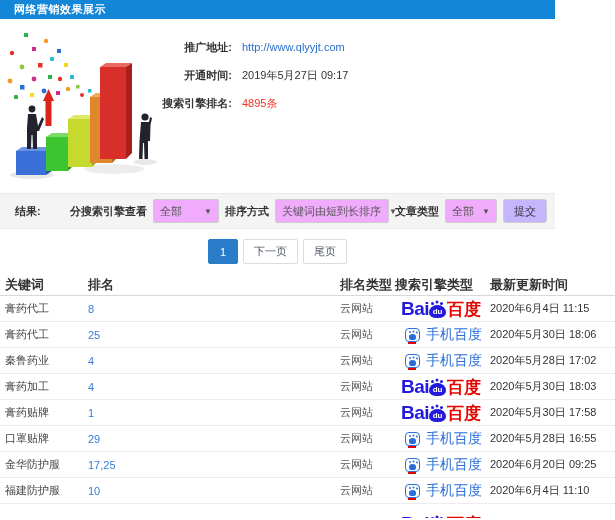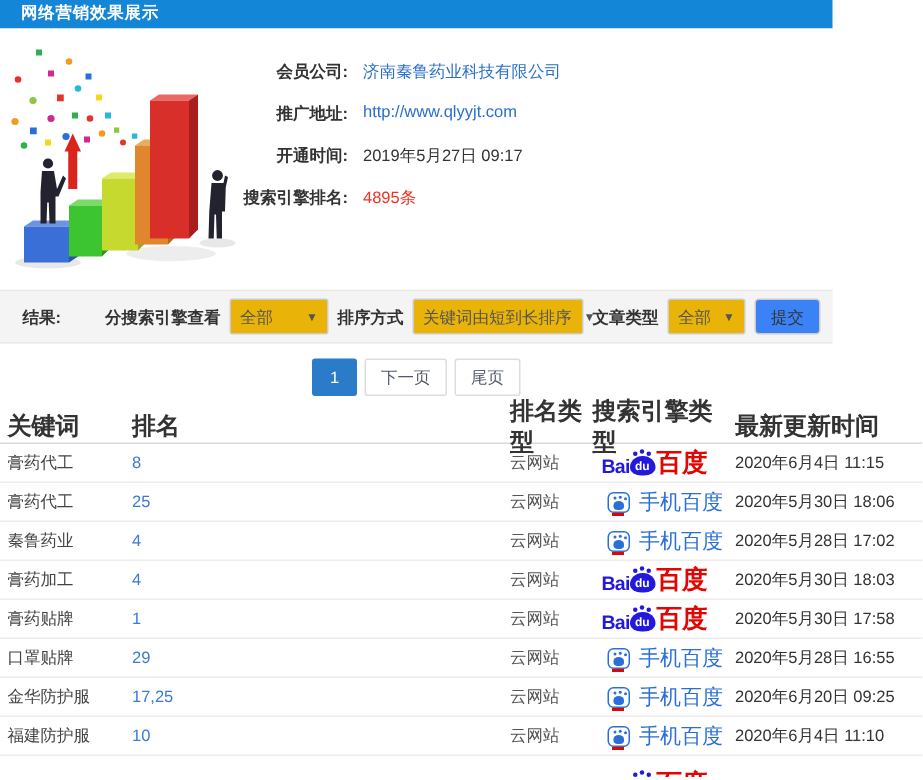--- a/index.html
+++ b/index.html
@@ -21,54 +21,54 @@
   .info-value.link { color:#2a6fc9; }
   .info-value.hot { color:#f03224; }
 
   
   .filterbar { height:36px; background:#f4f4f4; border-top:1px solid #e9e9e9;
     border-bottom:1px solid #e9e9e9; display:flex; align-items:center;
     font-size:11px; color:#333; padding:0 8px 0 15px; }
   .filter-result { font-weight:bold; }
   .filter-controls { margin-left:auto; display:flex; align-items:center; gap:6px; }
   .f-label { font-weight:bold; white-space:nowrap; }
-  .dropdown { background:#eab308; border:1px solid #ccc; border-radius:2px; height:24px;
+  .dropdown { background:#f0abfc; border:1px solid #ccc; border-radius:2px; height:24px;
     display:flex; align-items:center; padding:0 6px; color:#555; cursor:pointer; white-space:nowrap; }
   .dropdown .caret { margin-left:auto; font-size:8px; color:#555; padding-left:8px; }
   .dd-engine { width:66px; }
   .dd-sort { width:114px; }
   .dd-article { width:52px; }
-  .submit-btn { background:#3b82f6; border:1px solid #ccc; border-radius:3px; height:24px;
+  .submit-btn { background:#c4b5fd; border:1px solid #ccc; border-radius:3px; height:24px;
     padding:0 10px; font-size:11px; color:#333; cursor:pointer; }
 
   
   .pager-area { height:45px; display:flex; align-items:center; justify-content:center; gap:5px; }
   .page-btn { min-width:30px; height:25px; padding:0 10px; display:flex; align-items:center;
     justify-content:center; font-size:11px; border:1px solid #ddd; border-radius:2px;
     background:#fff; color:#50586a; cursor:pointer; }
   .page-btn.active { background:#2a7cc9; border-color:#2a7cc9; color:#fff; }
 
   
   .table { width:615px; }
   .t-head, .t-row { display:flex; align-items:center; padding-left:5px; }
-  .t-head { height:22px; font-size:16px; font-weight:bold; color:#333;
+  .t-head { height:22px; font-size:13px; font-weight:bold; color:#333;
     border-bottom:1px solid #d9d9d9; }
   .t-row { height:26px; font-size:11px; color:#555; border-bottom:1px solid #ececec; }
   .c-kw { width:83px; }
   .c-rank { width:252px; }
   .c-rtype { width:55px; }
   .c-engine { width:95px; display:flex; align-items:center; }
   .c-time { flex:1; }
   .t-row .c-rank { color:#3a7bd5; cursor:pointer; }
   .t-row .c-kw { color:#444; }
   .t-row .c-time { color:#333; }
 
   
   .bd-big { display:inline-flex; align-items:flex-end; line-height:1; margin-left:6px; }
-  .bd-bai { color:#2319dc; font-weight:bold; font-size:13px; letter-spacing:-.5px; }
+  .bd-bai { color:#2319dc; font-weight:bold; font-size:19px; letter-spacing:-.5px; }
   .bd-paw { position:relative; display:inline-block; width:17px; height:13px; background:#2319dc;
     border-radius:50% 50% 46% 46% / 60% 60% 42% 42%; color:#fff; font-size:8px; font-weight:bold;
     text-align:center; line-height:14px; margin:0 1px 0 0; }
   .bd-paw::before { content:''; position:absolute; top:-3px; left:2px; width:3px; height:3px;
     border-radius:50%; background:#2319dc; box-shadow:4.5px -1.5px 0 #2319dc, 9px 0 0 #2319dc; }
   .bd-cn { color:#e10601; font-weight:bold; font-size:17px; }
 
   
   .mb-wrap { display:inline-flex; align-items:center; margin-left:10px; }
   .mb-icon { position:relative; width:15px; height:14px; border:1px solid #2a6fd8;
@@ -163,24 +163,20 @@
         </g>
 
         <g fill="#23232f">
           <circle cx="143" cy="88" r="3.6"></circle>
           <path d="M139 93 L147 93 L148 88 L150 89 L148.5 96 L148 112 L146 112 L146 130 L142.5 130 L142 114 L141 114 L140.5 130 L137 130 L137.5 112 Z"></path>
         </g>
       </svg>
     </div>
     <div class="info-rows">
       <div class="info-row">
-        <span class="info-label">会员公司:</span>
-        <span class="info-value link">济南秦鲁药业科技有限公司</span>
-      </div>
-      <div class="info-row">
         <span class="info-label">推广地址:</span>
         <span class="info-value link">http://www.qlyyjt.com</span>
       </div>
       <div class="info-row">
         <span class="info-label">开通时间:</span>
         <span class="info-value">2019年5月27日 09:17</span>
       </div>
       <div class="info-row">
         <span class="info-label">搜索引擎排名:</span>
         <span class="info-value hot">4895条</span>

